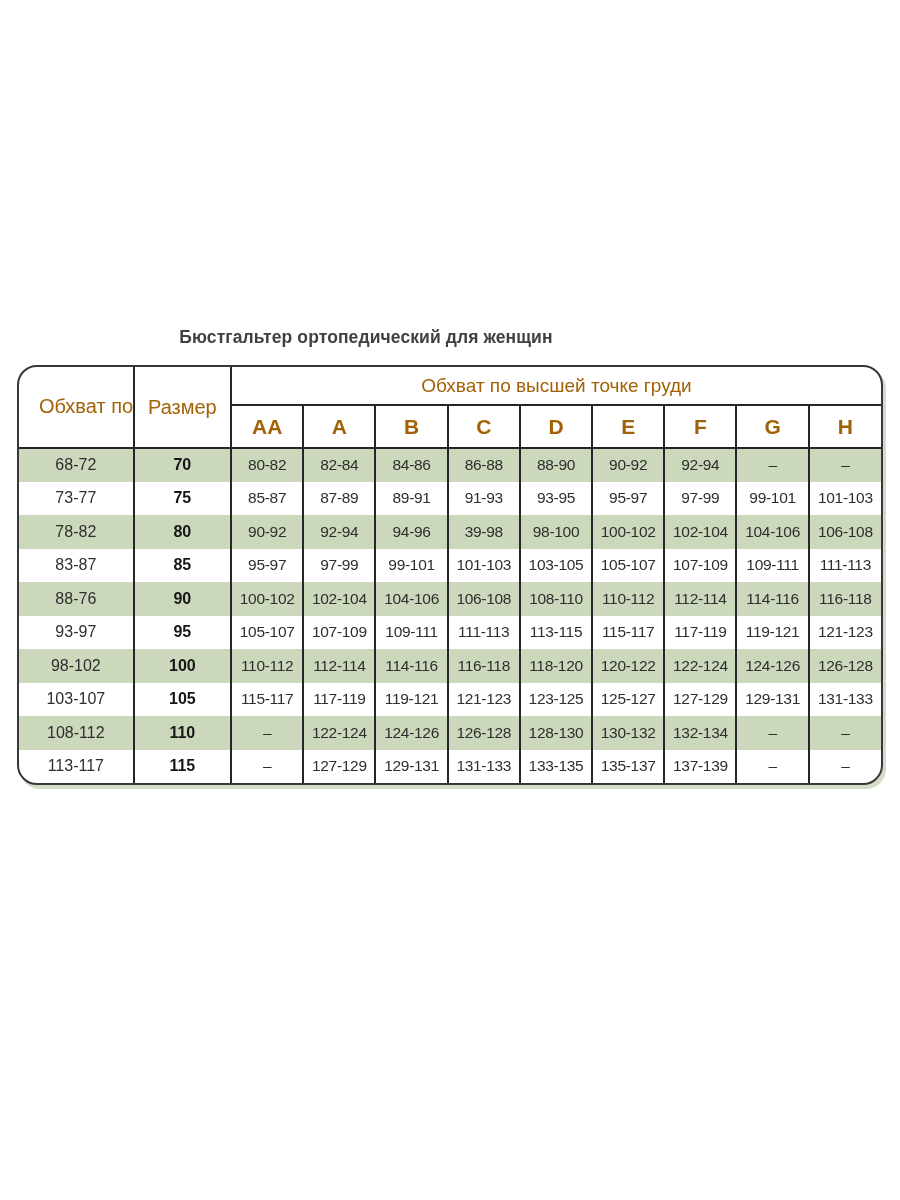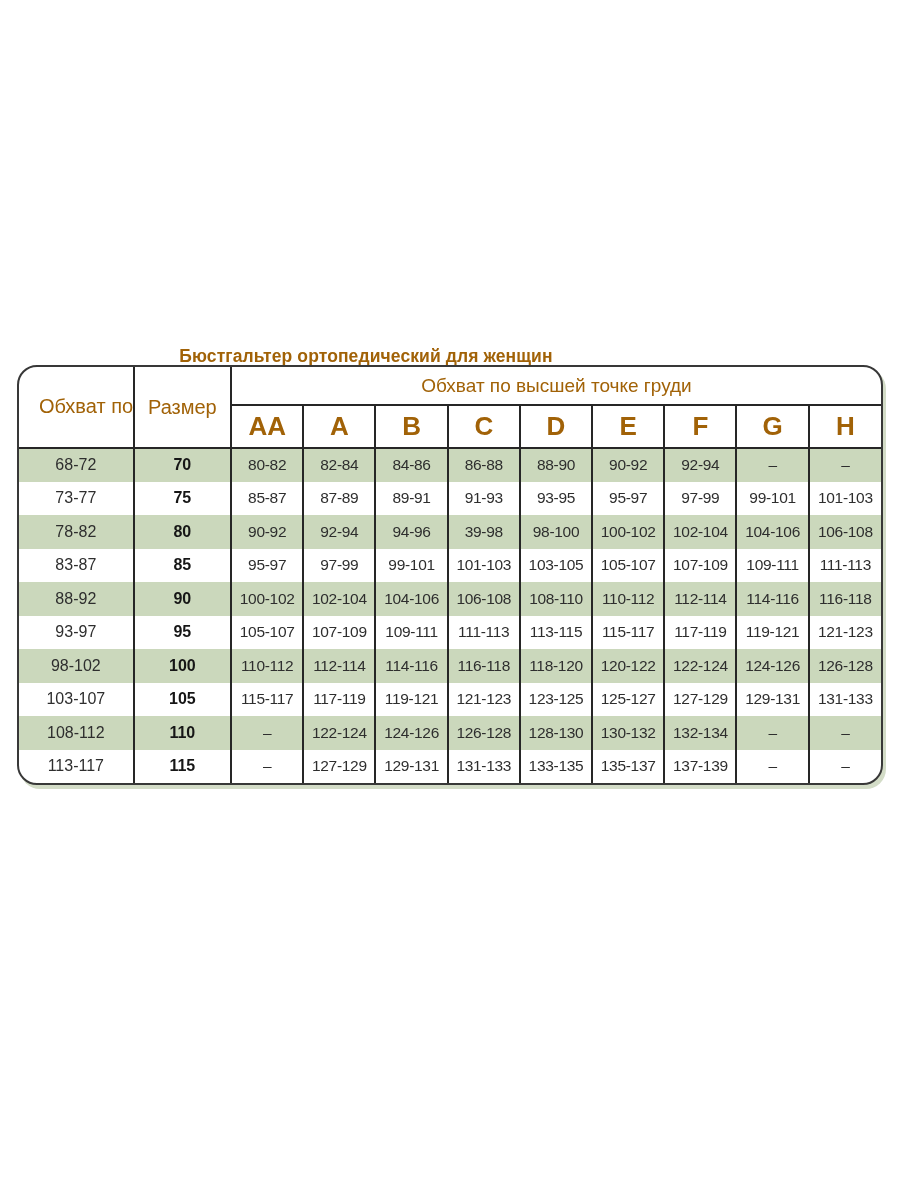--- a/index.html
+++ b/index.html
@@ -2,22 +2,22 @@
 <html><head>
 <meta charset="utf-8">
 <style>
   html,body{margin:0;padding:0;}
   body{
     width:900px;height:1200px;background:#ffffff;
     font-family:"Liberation Sans","DejaVu Sans",sans-serif;
     position:relative;overflow:hidden;
   }
   .title{
-    position:absolute;top:346px;left:0;width:732px;
-    text-align:center;font-size:17.5px;font-weight:700;color:#a16207;
+    position:absolute;top:327px;left:0;width:732px;
+    text-align:center;font-size:17.5px;font-weight:700;color:#404040;
     letter-spacing:0.1px;
   }
   .table-wrap{
     position:absolute;top:365px;left:17px;width:866px;
     border:2px solid #383838;border-radius:20px;overflow:hidden;
     background:#ffffff;box-shadow:3px 4px 0 #d3dcc7;
     box-sizing:border-box;
   }
   table{border-collapse:collapse;width:100%;table-layout:fixed;}
   th,td{
@@ -25,21 +25,21 @@
     color:#2e2e2e;overflow:hidden;white-space:nowrap;
   }
   .bl{border-left:2px solid #262626;}
   thead th{border-bottom:2px solid #262626;color:#a16207;}
   .th-col1{
     text-align:left;padding-left:20px;font-size:20px;font-weight:400;
     line-height:1.18;
   }
   .th-col2{font-size:20px;font-weight:400;margin-left:7px;}
   .th-group{font-size:19px;font-weight:400;height:37px;}
-  .th-cup{font-size:26px;font-weight:700;height:41px;}
+  .th-cup{font-size:21px;font-weight:700;height:41px;}
   tbody tr{height:33.5px;}
   tbody tr.green td{background:#cbd8bc;}
   td.c-under{font-size:16px;}
   td.c-size{font-size:16px;font-weight:700;color:#161616;}
   td.c-val{font-size:15.5px;letter-spacing:-0.3px;}
 </style>
 </head>
 <body>
 
 <div class="title">Бюстгальтер ортопедический для женщин</div>
@@ -124,21 +124,21 @@
           <td class="c-val bl">97-99</td>
           <td class="c-val bl">99-101</td>
           <td class="c-val bl">101-103</td>
           <td class="c-val bl">103-105</td>
           <td class="c-val bl">105-107</td>
           <td class="c-val bl">107-109</td>
           <td class="c-val bl">109-111</td>
           <td class="c-val bl">111-113</td>
         </tr>
         <tr class="green">
-          <td class="c-under">88-92</td>
+          <td class="c-under">88-76</td>
           <td class="c-size bl">90</td>
           <td class="c-val bl">100-102</td>
           <td class="c-val bl">102-104</td>
           <td class="c-val bl">104-106</td>
           <td class="c-val bl">106-108</td>
           <td class="c-val bl">108-110</td>
           <td class="c-val bl">110-112</td>
           <td class="c-val bl">112-114</td>
           <td class="c-val bl">114-116</td>
           <td class="c-val bl">116-118</td>

